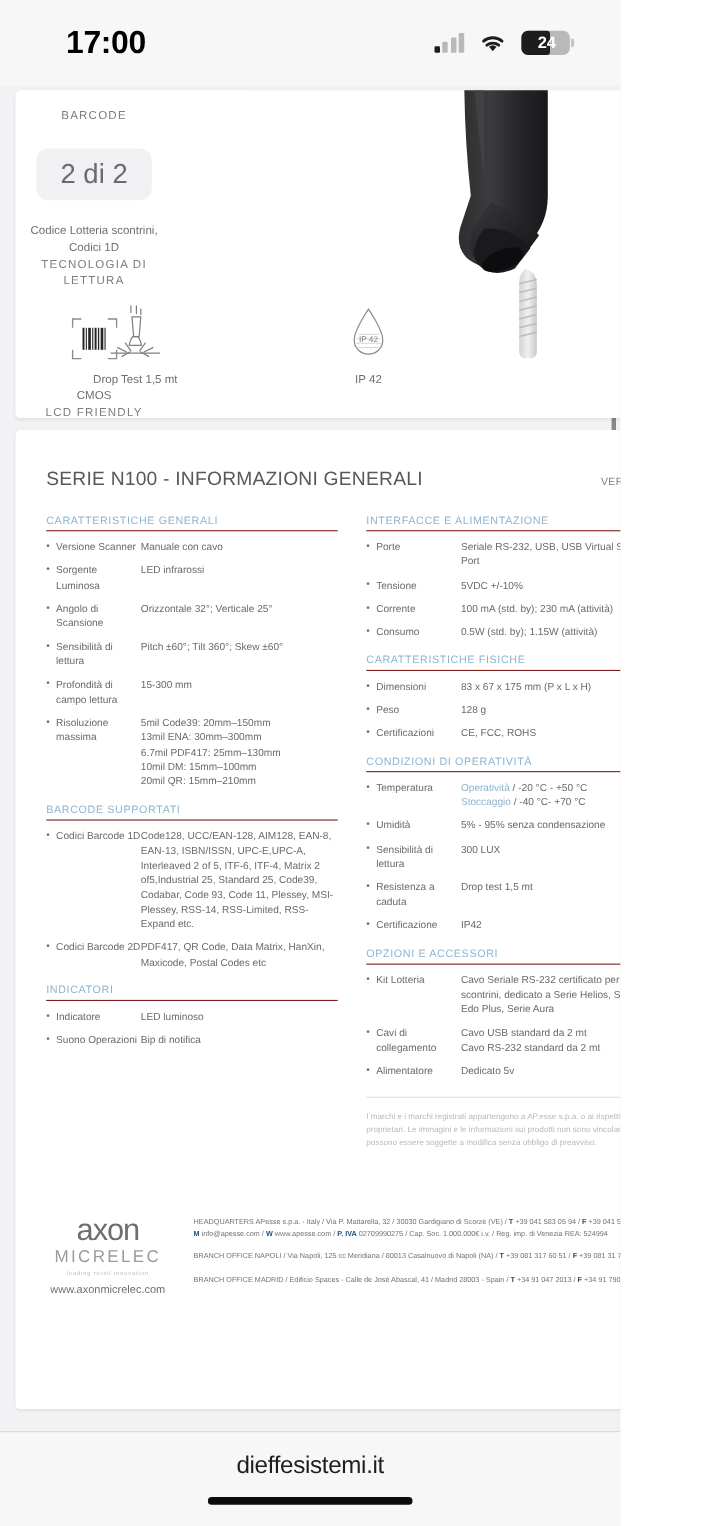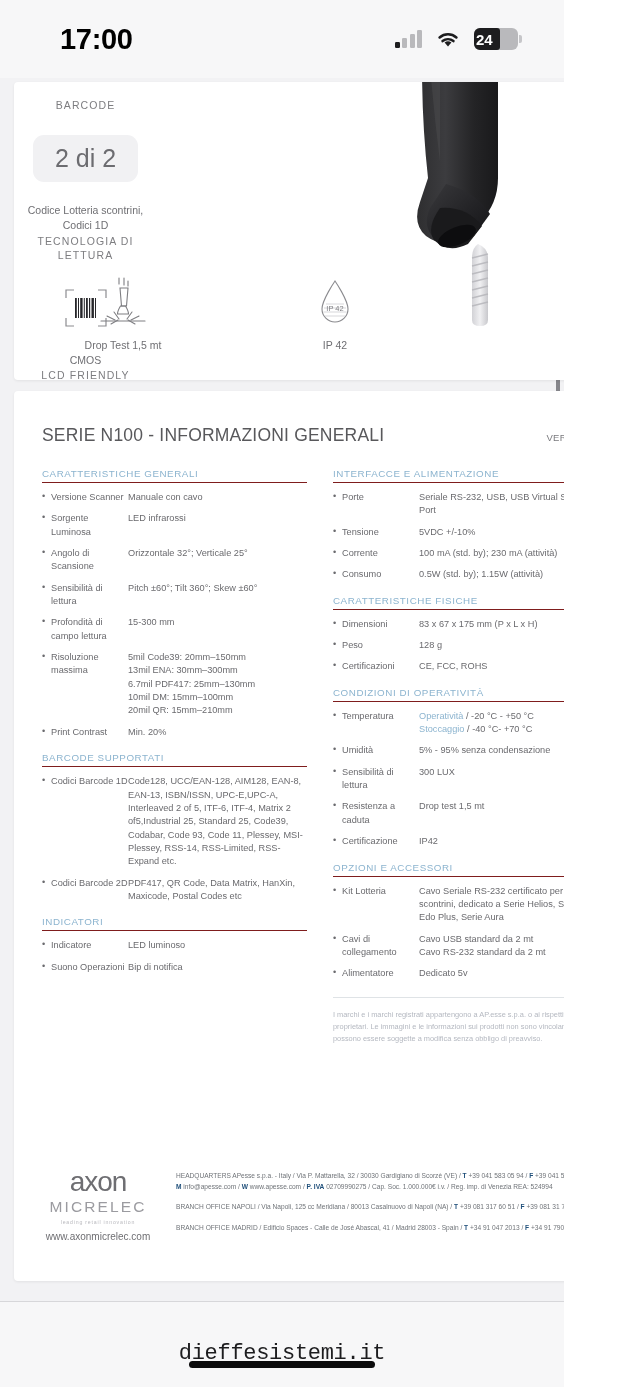--- a/index.html
+++ b/index.html
@@ -43,21 +43,21 @@
     width: 44px; height: 22px; border-radius: 6px;
     background: #b9b9bc; position: relative;
     display: flex; align-items: center;
   }
   .battery .fill {
     position: absolute; left: 0; top: 0; bottom: 0;
     width: 26px; border-radius: 6px 3px 3px 6px; background: #1d1d1f;
   }
   .battery .num {
     position: relative; z-index: 2; width: 100%;
-    text-align: left; font-size: 15px; font-weight: 700;
+    text-align: center; font-size: 15px; font-weight: 700;
     color: #ffffff; letter-spacing: -0.2px; padding-left: 2px;
   }
   .battery .cap {
     position: absolute; right: -4px; top: 7px;
     width: 3px; height: 8px; border-radius: 0 2px 2px 0; background: #c6c6c9;
   }
 
   
   .page {
     flex: 1 1 auto; position: relative;
@@ -155,21 +155,21 @@
   .blue { color: #8cb4cf; }
 
   .disclaimer {
     margin-top: 16px; padding-top: 11px;
     border-top: 1px solid #dfe3e6;
     font-size: 7.4px; line-height: 1.62; color: #b4b8c0;
   }
 
   
   .footer {
-    position: absolute; left: 42px; top: 1088px; width: 560px;
+    position: absolute; left: 42px; top: 1024px; width: 560px;
     display: flex; gap: 22px;
   }
   .logo-wrap { width: 112px; text-align: center; flex: 0 0 112px; padding-top: 2px;}
   .logo-axon {
     font-size: 28px; letter-spacing: -1px; color: #6e6e72; font-weight: 400;
     line-height: 1;
   }
   .logo-micrelec {
     font-size: 15.5px; letter-spacing: 2.1px; color: #9b9ba0; margin-top: 2px;
   }
@@ -180,23 +180,22 @@
   .addr-line { font-size: 6.6px; line-height: 1.62; color: #6f7378; }
   .addr-blk { margin-top: 0; }
   .addr b { color: #1f4f7a; font-weight: 700; }
 
   
   .browserbar {
     flex: 0 0 86px; height: 86px;
     background: #f7f7f8;
     border-top: 1px solid #d7d7da;
     position: relative;
-    display: flex; align-items: center; justify-content: center;
+    display: flex; align-items: flex-start; justify-content: center;
     padding-top: 17px;
-    font-family: Liberation Mono, monospace;
   }
   .site { font-size: 22px; color: #1d1d1f; letter-spacing: -0.3px; }
   .home-ind {
     position: absolute; bottom: 19px; left: 50%; transform: translateX(-50%);
     width: 186px; height: 7px; border-radius: 4px; background: #0b0b0c;
   }
 </style>
 </head>
 <body>
 
@@ -411,26 +410,20 @@
             <div class="row">
               <div class="k">Risoluzione massima</div>
               <div class="v">
                 <span class="ln">5mil Code39: 20mm–150mm</span>
                 <span class="ln">13mil ENA: 30mm–300mm</span>
                 <span class="ln">6.7mil PDF417: 25mm–130mm</span>
                 <span class="ln">10mil DM: 15mm–100mm</span>
                 <span class="ln">20mil QR: 15mm–210mm</span>
               </div>
             </div>
-            <div class="row">
-              <div class="k">Print Contrast</div>
-              <div class="v">
-                <span class="ln">Min. 20%</span>
-              </div>
-            </div>
             <div class="sec-head">BARCODE SUPPORTATI</div>
             <div class="row">
               <div class="k">Codici Barcode 1D</div>
               <div class="v">
                 <span class="ln">Code128, UCC/EAN-128, AIM128, EAN-8, EAN-13, ISBN/ISSN, UPC-E,UPC-A, Interleaved 2 of 5, ITF-6, ITF-4, Matrix 2 of5,Industrial 25, Standard 25, Code39, Codabar, Code 93, Code 11, Plessey, MSI-Plessey, RSS-14, RSS-Limited, RSS-Expand etc.</span>
               </div>
             </div>
             <div class="row">
               <div class="k">Codici Barcode 2D</div>
               <div class="v">

